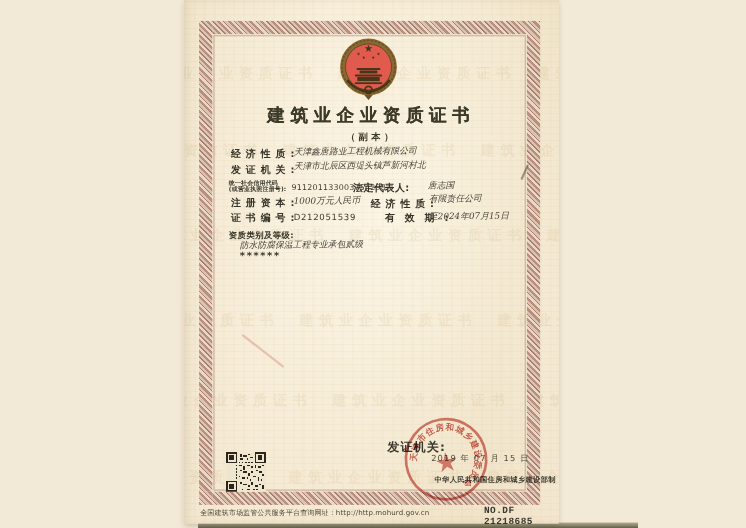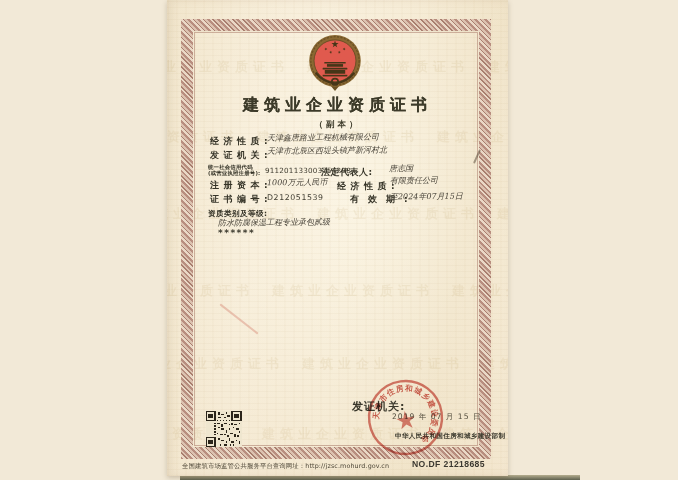--- a/index.html
+++ b/index.html
@@ -59,22 +59,22 @@
   }
   .num{font-size:7.2px;letter-spacing:.2px;color:#3f3c30;line-height:1;}
   .certnum{font-size:7.8px;letter-spacing:.6px;color:#3f3c30;line-height:1;}
   .quals-lbl{font-weight:bold;color:#353327;font-size:7.6px;letter-spacing:.4px;}
   .masked{font-weight:bold;font-size:9px;letter-spacing:1.5px;color:#3c3a2e;}
   .issue-lbl{font-weight:bold;font-size:11px;letter-spacing:1px;color:#3a382c;}
   .issue-date{font-size:7.6px;letter-spacing:1px;color:#524d3e;}
   .made-by{font-weight:bold;font-size:6.6px;letter-spacing:.3px;color:#3a382c;margin-left:35px;}
   .footer-url{font-size:6.4px;color:#4c4535;letter-spacing:.1px;}
   .serial{
-    font-family:Liberation Sans, sans-serif;
-    font-weight:bold;font-size:8.6px;letter-spacing:.4px;color:#3b3830;
+    font-family:Liberation Mono, monospace;
+    font-weight:bold;font-size:8.6px;letter-spacing:.4px;color:#3b3830;margin-left:28px;
   }
   .seal-svg{
     position:absolute;left:198px;top:377px;width:81px;height:81px;
     z-index:4;opacity:.78;mix-blend-mode:multiply;transform:rotate(-8deg);
   }
   .emblem-svg{position:absolute;left:141px;top:34px;width:54px;height:58px;z-index:3;}
   .qr-svg{position:absolute;left:38px;top:411px;width:37px;height:36px;z-index:3;}
   .red-scratch{
     position:absolute;left:48px;top:318px;width:48px;height:2px;z-index:3;
     background:rgba(198,80,60,.28);transform:rotate(38deg);border-radius:2px;
@@ -236,15 +236,15 @@
       <rect x="10" y="23" width="1" height="1"></rect>
         <rect x="13" y="23" width="2" height="1"></rect>
       <rect x="17" y="23" width="1" height="1"></rect>
         <rect x="19" y="23" width="1" height="1"></rect>
     </g>
   </svg>
 
   <div class="red-scratch"></div>
   <div class="pen-mark"></div>
 
-  <div class="txt footer-url" style="left:15px;top:462px">全国建筑市场监管公共服务平台查询网址：http://jzsc.mohurd.gov.cn</div>
+  <div class="txt footer-url" style="left:15px;top:462px">全国建筑市场监管公共服务平台查询网址：http://http.mohurd.gov.cn</div>
   <div class="txt serial" style="left:245px;top:459px">NO.DF  21218685</div>
 </div>
 
 </body></html>

